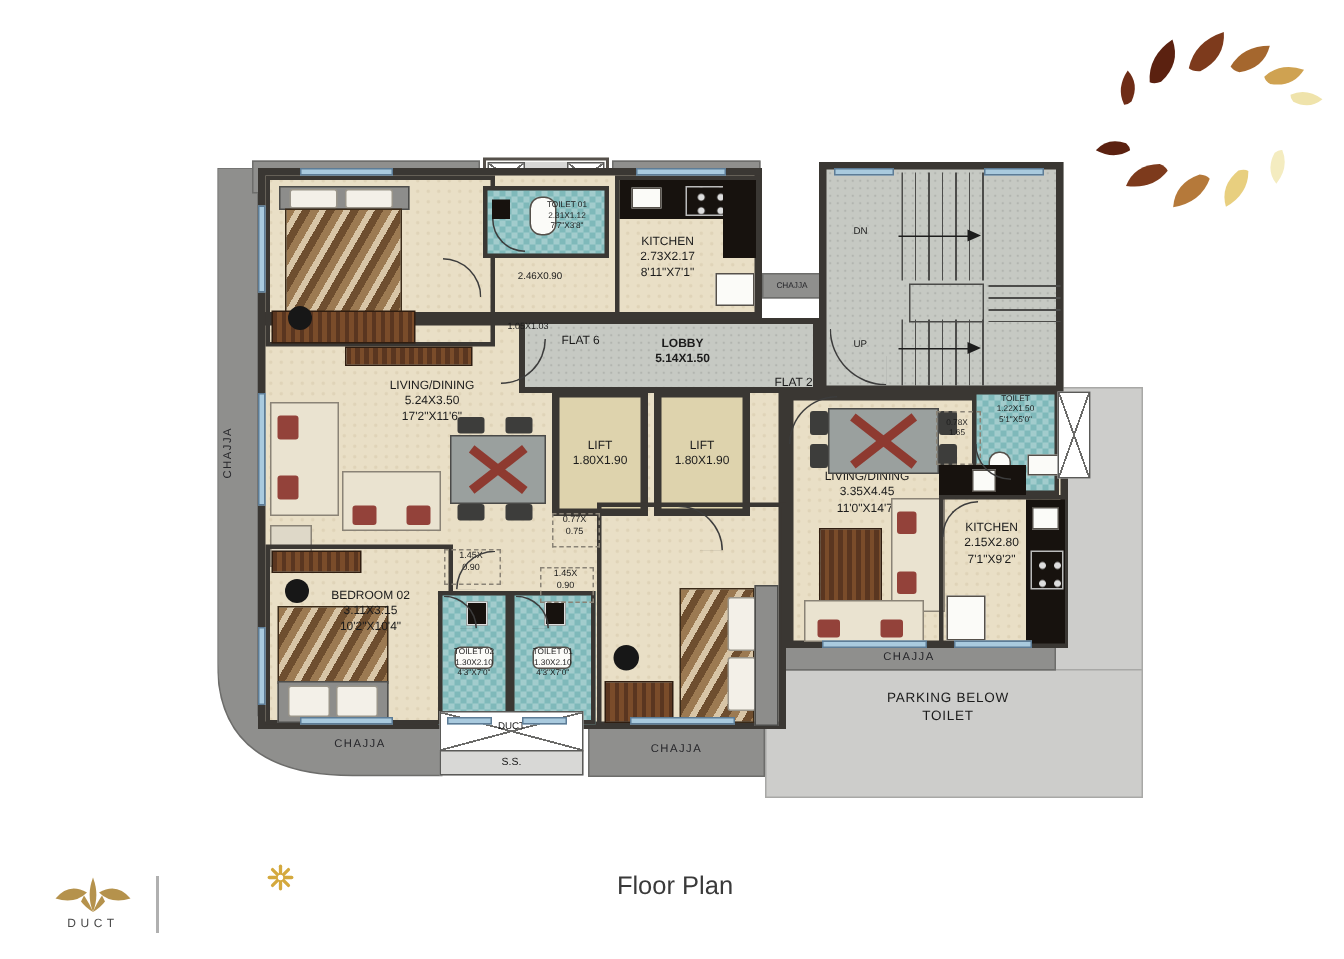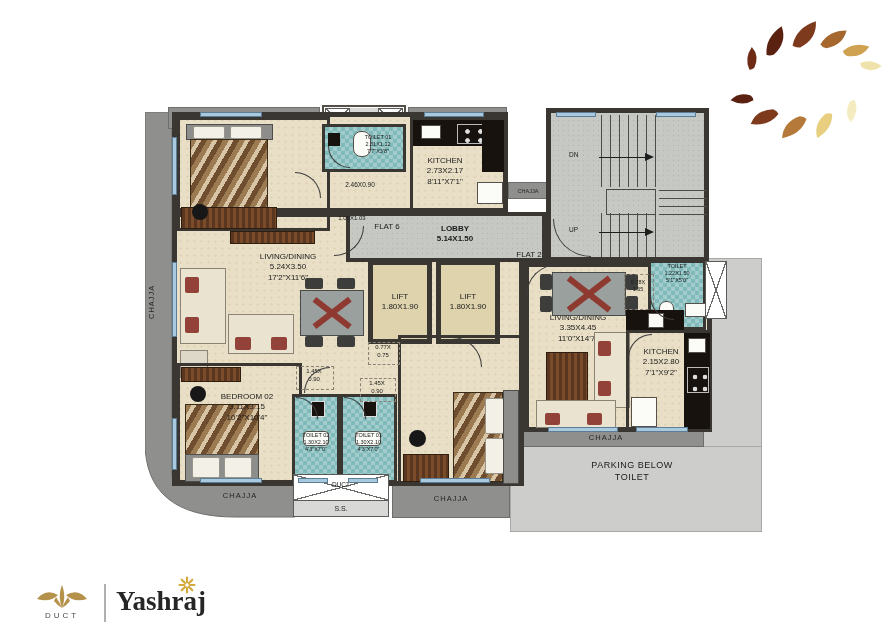--- a/index.html
+++ b/index.html
@@ -346,24 +346,24 @@
 
   <svg class="abs" style="left:33px;top:584px;" width="58" height="26" viewBox="0 0 58 26">
     <path d="M4 15 Q13 4 25 11 Q17 19 4 15 Z" fill="#b5924c"></path>
     <path d="M54 15 Q45 4 33 11 Q41 19 54 15 Z" fill="#b5924c"></path>
     <path d="M29 1 C26 9 26 16 29 24 C32 16 32 9 29 1 Z" fill="#b5924c"></path>
     <path d="M23 13 Q27 19 29 24 Q24 21 21 17 Z" fill="#b5924c"></path>
     <path d="M35 13 Q31 19 29 24 Q34 21 37 17 Z" fill="#b5924c"></path>
   </svg>
   <div class="abs" style="left:33px;top:611px;width:58px;text-align:center;font-size:8px;letter-spacing:3px;color:#4a4a4a;">DUCT</div>
   <div class="abs" style="left:104px;top:584px;width:2px;height:38px;background:#b0b0b0;"></div>
-  <div class="abs" style="left:116px;top:586px;font-family:'Liberation Serif',serif;font-weight:600;font-size:27px;color:#262626;">Yashraj</div>
   <svg class="abs" style="left:178px;top:576px;" width="18" height="18" viewBox="0 0 18 18">
     <g stroke="#d4a93e" stroke-width="2.2" stroke-linecap="round">
       <line x1="9" y1="1.5" x2="9" y2="16.5"></line>
         <line x1="1.5" y1="9" x2="16.5" y2="9"></line>
       <line x1="3.7" y1="3.7" x2="14.3" y2="14.3"></line>
         <line x1="14.3" y1="3.7" x2="3.7" y2="14.3"></line>
     </g>
     <circle cx="9" cy="9" r="2.3" fill="#fff" stroke="#d4a93e" stroke-width="1"></circle>
   </svg>
+  <div class="abs" style="left:350px;top:581px;width:200px;text-align:center;font-size:17px;color:#3a3a3a;">Floor Plan</div>
 
 </div>
 
 </body></html>

